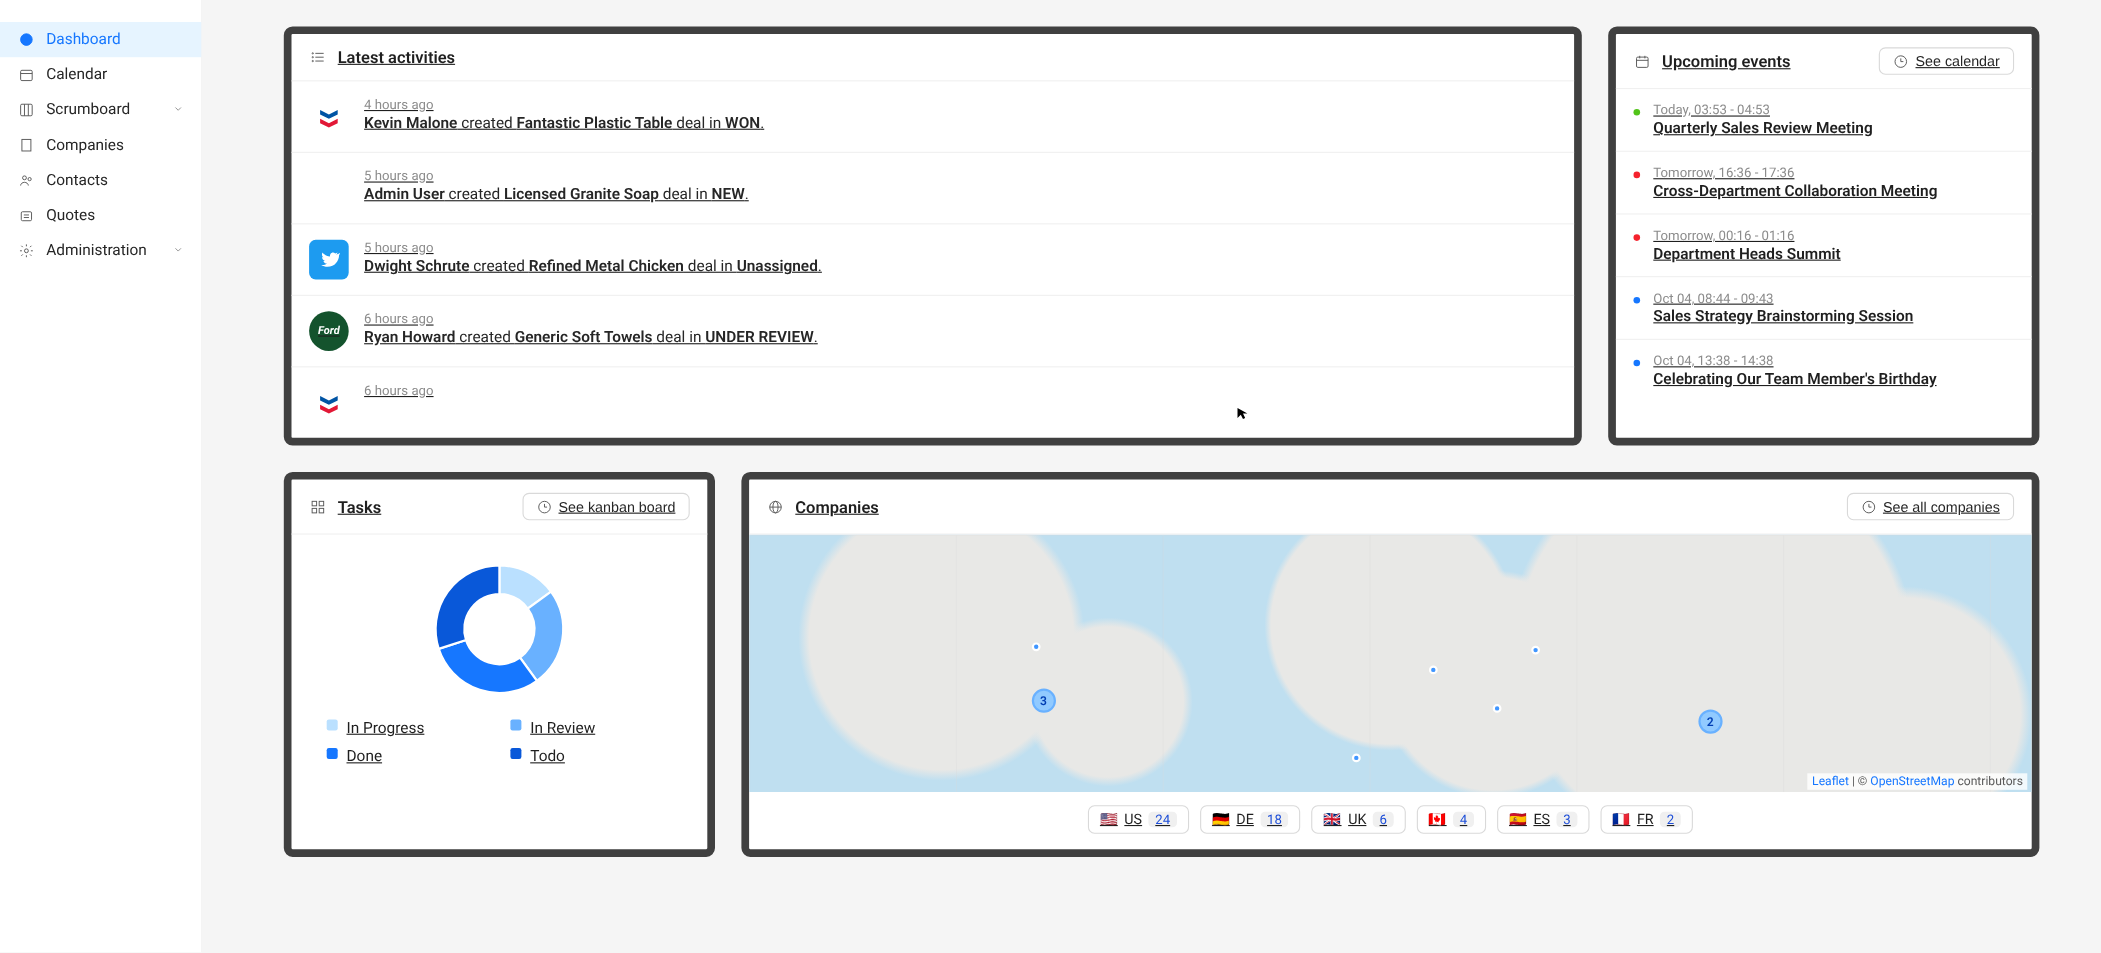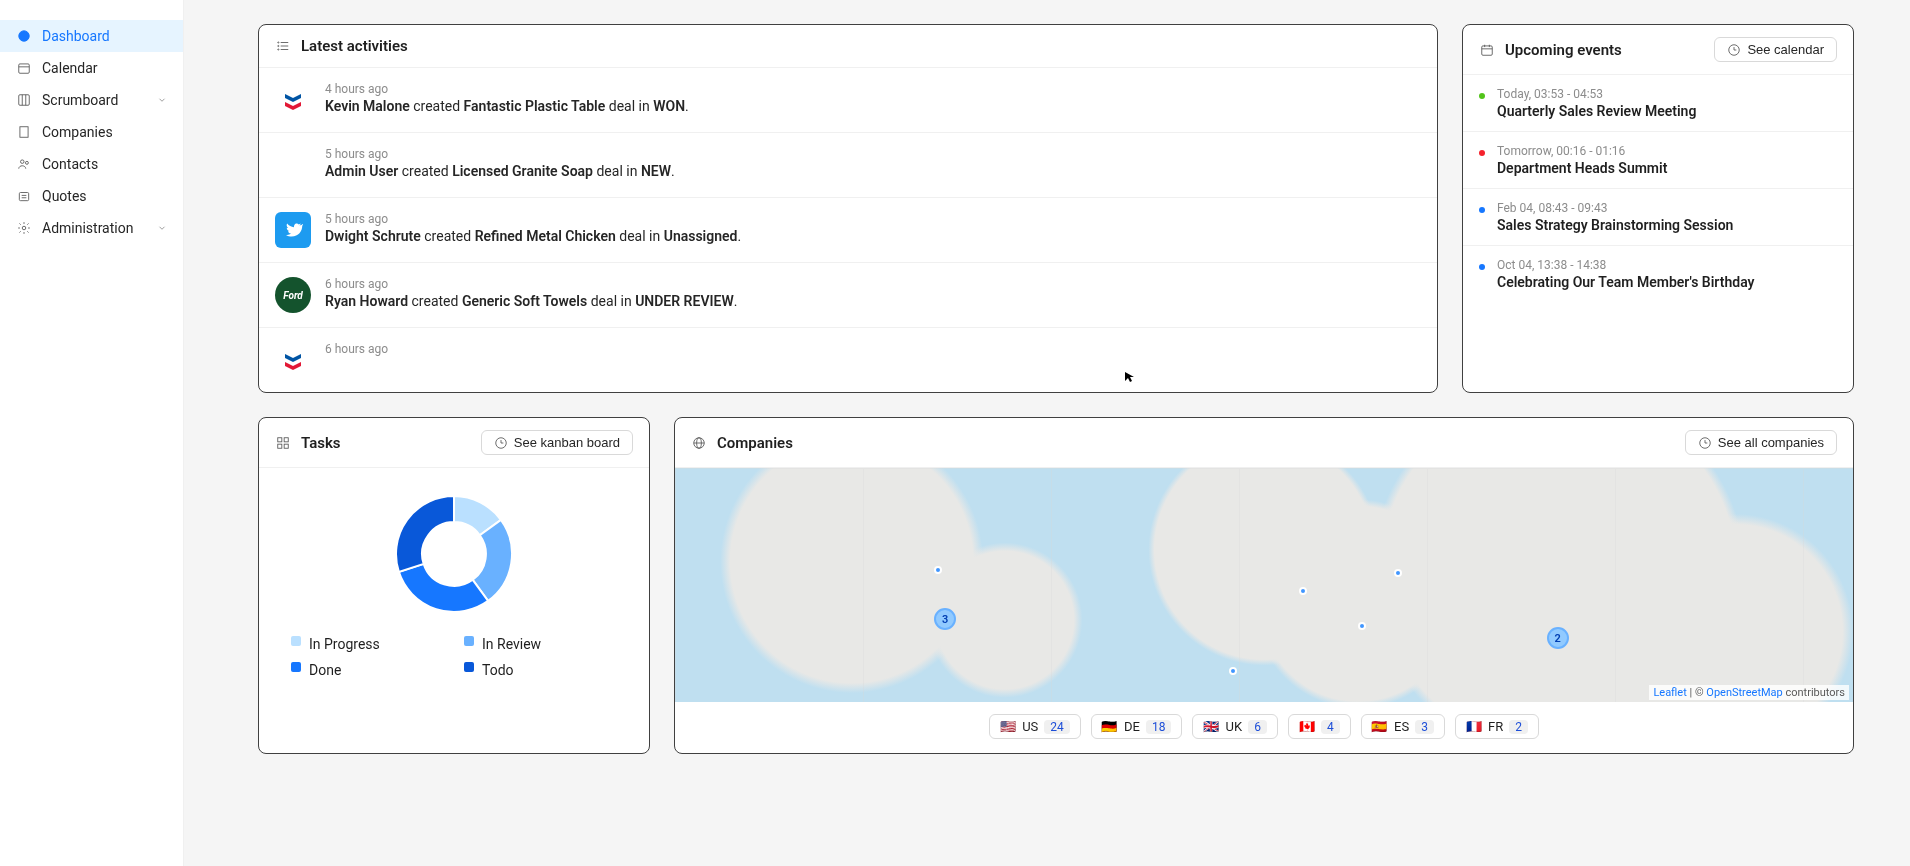--- a/index.html
+++ b/index.html
@@ -15,21 +15,21 @@
 .nav-icon { width: 16px; height: 16px; display: flex; align-items: center; justify-content: center; }
 .nav-icon svg { width: 14px; height: 14px; stroke: #595959; fill: none; stroke-width: 1.5; }
 .nav-item.active .nav-icon svg { stroke: #1677ff; }
 .nav-chevron { margin-left: auto; }
 
 
 .main { flex: 1; padding: 24px 56px 24px 74px; overflow: hidden; background: #f5f5f5; }
 .row1 { display: flex; gap: 24px; margin-bottom: 24px; }
 .row2 { display: flex; gap: 24px; }
 
-.card { background: #fff; border-radius: 8px; border: 1px solid #404040; }
+.card { background: #fff; border-radius: 8px; border: 7px solid #404040; text-decoration: underline; }
 .card-header { display: flex; align-items: center; gap: 10px; padding: 12px 16px; border-bottom: 1px solid #f0f0f0; }
 .card-header .title { font-weight: 600; font-size: 15px; }
 .card-header-icon { width: 16px; height: 16px; display:flex; align-items:center; justify-content:center; }
 .card-header-icon svg { width: 14px; height: 14px; stroke: #595959; fill:none; stroke-width:1.5; }
 .card-header .spacer { flex: 1; }
 .btn { display: flex; align-items: center; gap: 6px; padding: 4px 12px; border: 1px solid #d9d9d9; border-radius: 6px; background: #fff; cursor: pointer; font-size: 13px; color: #262626; }
 .btn svg { width: 14px; height: 14px; stroke: #595959; fill:none; stroke-width:1.5; }
 
 
 .activities { flex: 1; }
@@ -275,28 +275,35 @@
             <div class="event-item">
               <div class="event-dot" style="background:#52c41a"></div>
     <div>
                 <div class="event-time">Today, 03:53 - 04:53</div>
     <div class="event-title">Quarterly Sales Review Meeting</div>
               </div>
             </div>
             <div class="event-item">
               <div class="event-dot" style="background:#f5222d"></div>
     <div>
+                <div class="event-time">Tomorrow, 16:36 - 17:36</div>
+    <div class="event-title">Cross-Department Collaboration Meeting</div>
+              </div>
+            </div>
+            <div class="event-item">
+              <div class="event-dot" style="background:#f5222d"></div>
+    <div>
                 <div class="event-time">Tomorrow, 00:16 - 01:16</div>
     <div class="event-title">Department Heads Summit</div>
               </div>
             </div>
             <div class="event-item">
               <div class="event-dot" style="background:#1677ff"></div>
     <div>
-                <div class="event-time">Feb 04, 08:43 - 09:43</div>
+                <div class="event-time">Oct 04, 08:44 - 09:43</div>
     <div class="event-title">Sales Strategy Brainstorming Session</div>
               </div>
             </div>
             <div class="event-item">
               <div class="event-dot" style="background:#1677ff"></div>
     <div>
                 <div class="event-time">Oct 04, 13:38 - 14:38</div>
     <div class="event-title">Celebrating Our Team Member's Birthday</div>
               </div>
             </div>

